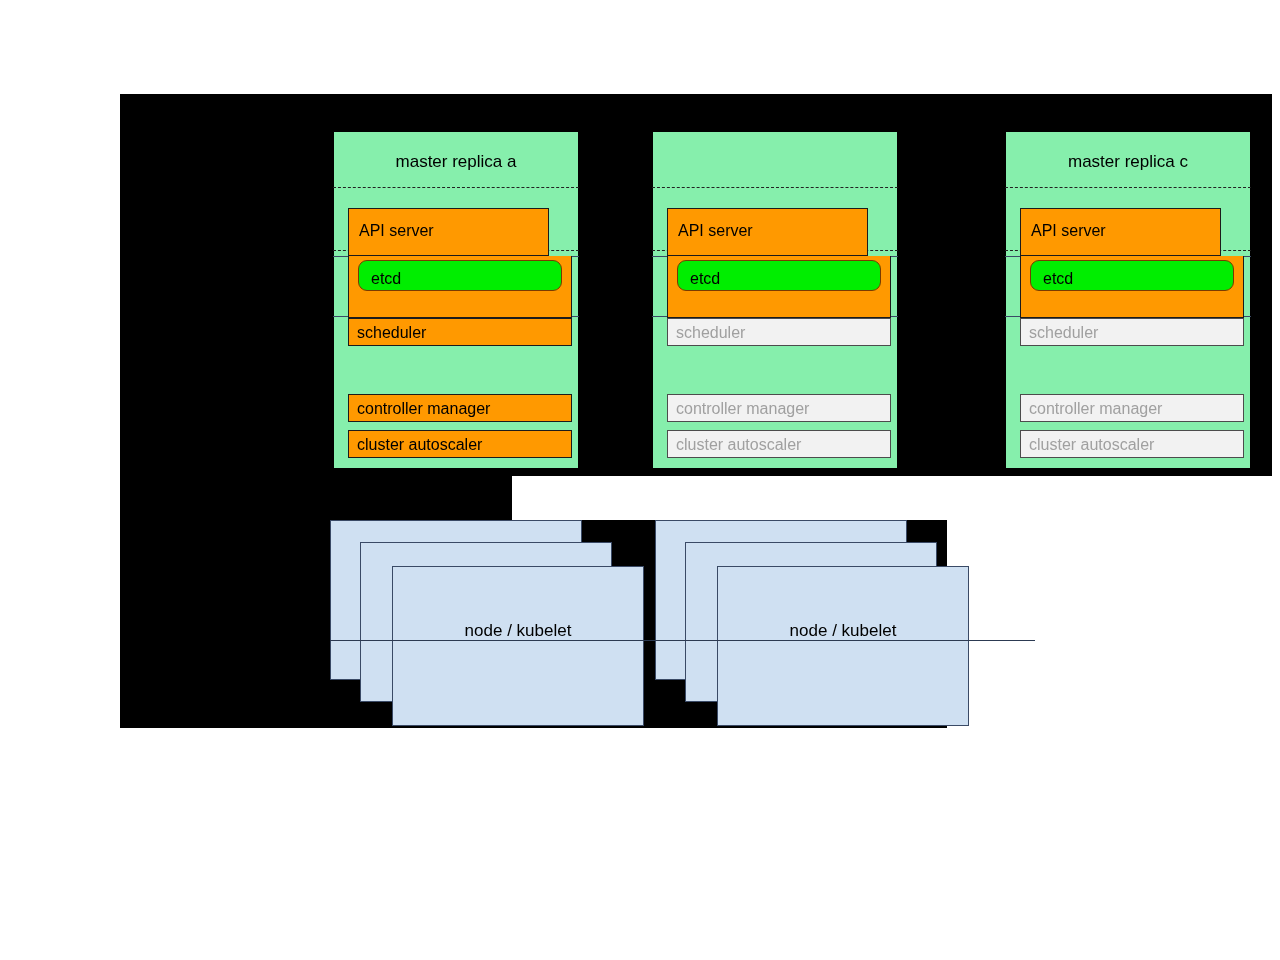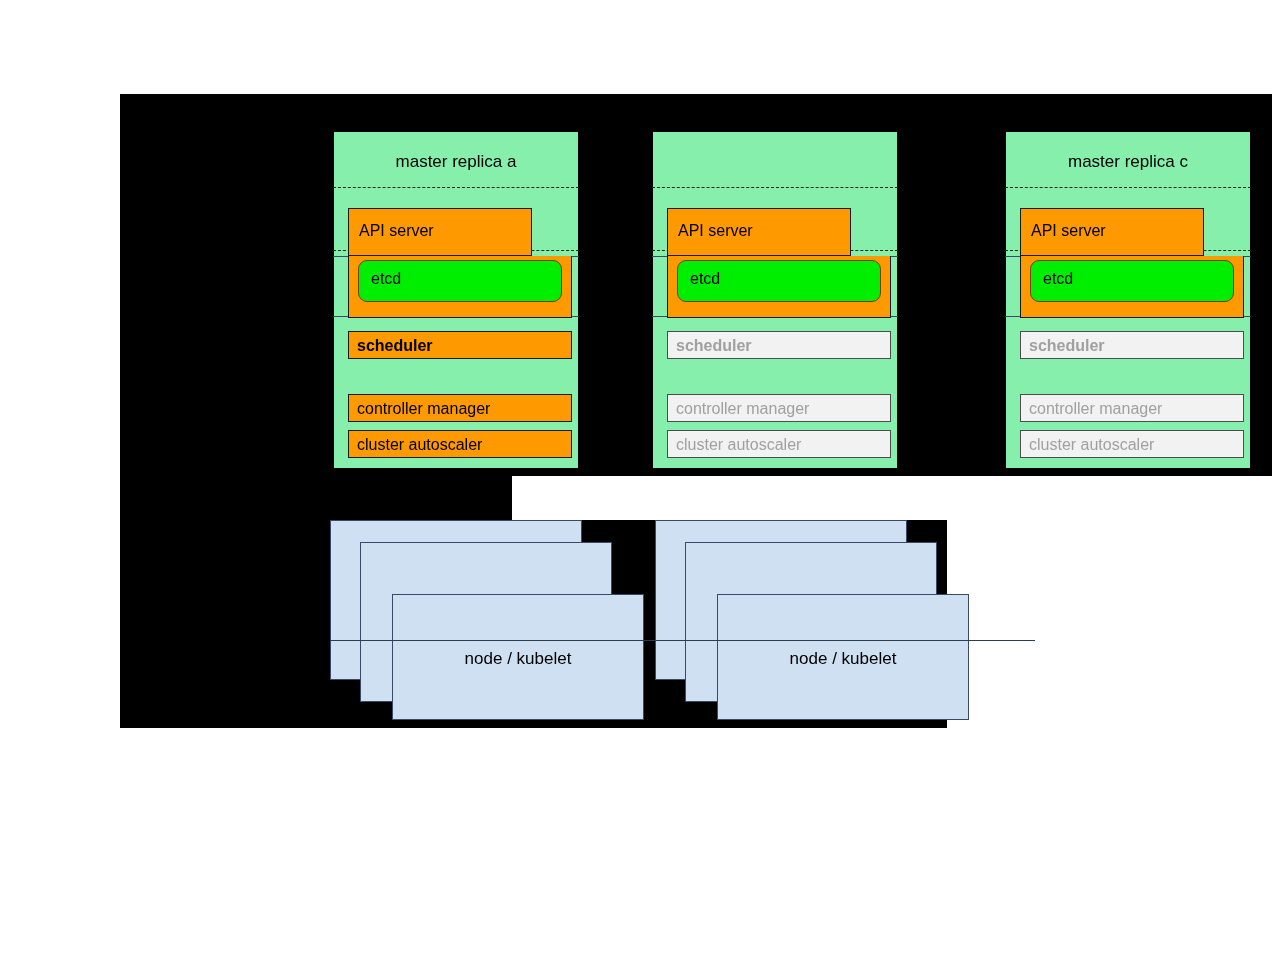--- a/index.html
+++ b/index.html
@@ -84,21 +84,21 @@
     border-top: 1px solid #3a4a66;
     height: 0;
   }
   .solid-a { top: 124px; }
   .solid-b { top: 184px; }
 
   
   .api-box {
     position: absolute;
     left: 14px; top: 76px;
-    width: 184px; height: 48px;
+    width: 201px; height: 48px;
     background: #ff9900;
     border: 1px solid #1b1b1b;
     box-sizing: border-box;
     z-index: 4;
   }
   .api-box .lbl {
     position: absolute;
     left: 10px; top: 13px;
     font-size: 16px;
     color: #000000;
@@ -111,21 +111,21 @@
     width: 224px; height: 62px;
     background: #ff9900;
     border: 1px solid #1b1b1b;
     border-top: none;
     box-sizing: border-box;
     z-index: 3;
   }
   .etcd-box {
     position: absolute;
     left: 24px; top: 128px;
-    width: 204px; height: 42px;
+    width: 204px; height: 31px;
     background: #00ee00;
     border: 1px solid #7a3a00;
     border-radius: 9px;
     box-sizing: border-box;
     z-index: 5;
   }
   .etcd-box .lbl {
     position: absolute;
     left: 12px; top: 9px;
     font-size: 16px;
@@ -150,35 +150,35 @@
     background: #ff9900;
     border-color: #1b1b1b;
   }
   .pill.active .lbl { color: #000000; }
   .pill.inactive {
     background: #f2f2f2;
     border-color: #4c4c4c;
   }
   .pill.inactive .lbl { color: #a0a0a0; }
 
-  .pill-1 { top: 199px; font-weight: bold; }
+  .pill-1 { top: 186px; }
   .pill-2 { top: 262px; text-decoration: underline; }
   .pill-3 { top: 298px; text-align: center; }
 
   
   .node-stack { position: absolute; }
   .node-card {
     position: absolute;
     background: #cfe0f2;
     border: 1px solid #3a4a66;
     box-sizing: border-box;
   }
   .node-back   { left: 0px;  top: 0px;  width: 252px; height: 160px; }
   .node-mid    { left: 30px; top: 22px; width: 252px; height: 160px; }
-  .node-front  { left: 62px; top: 46px; width: 252px; height: 126px; margin-top: 28px; }
+  .node-front  { left: 62px; top: 46px; width: 252px; height: 160px; }
   .node-front .lbl {
     position: absolute;
     left: 0; top: 54px;
     width: 100%;
     text-align: center;
     font-size: 17px;
     color: #000000;
   }
   .node-rule {
     position: absolute;

